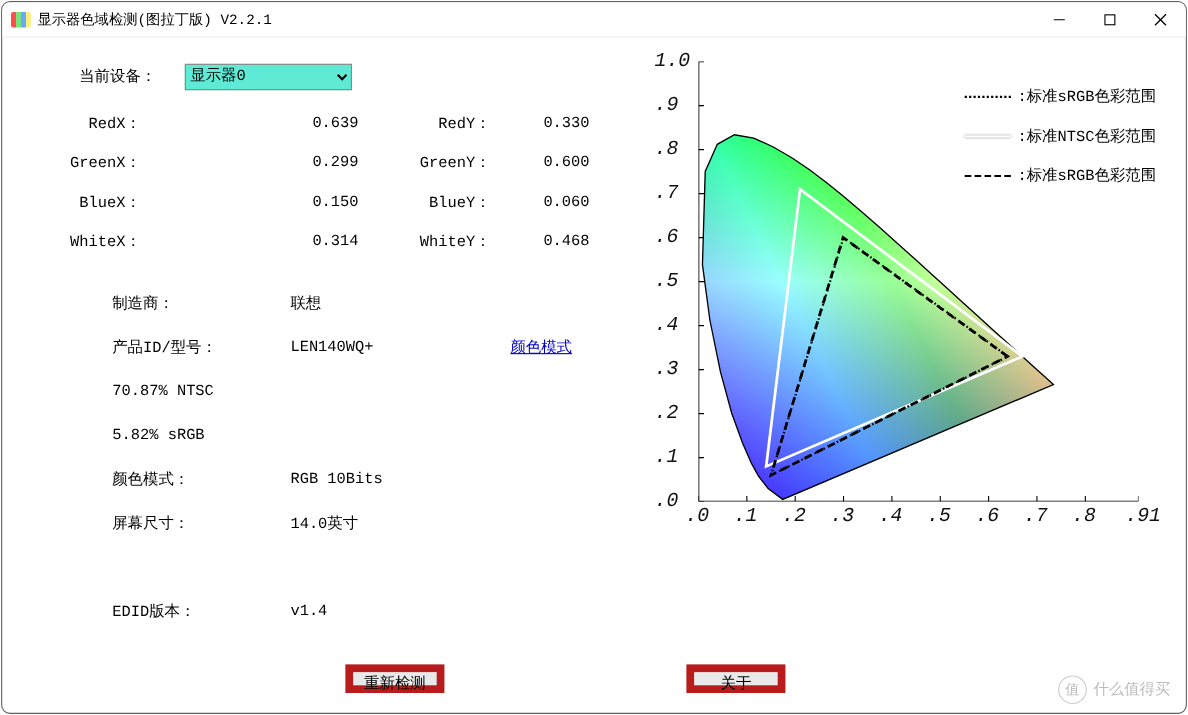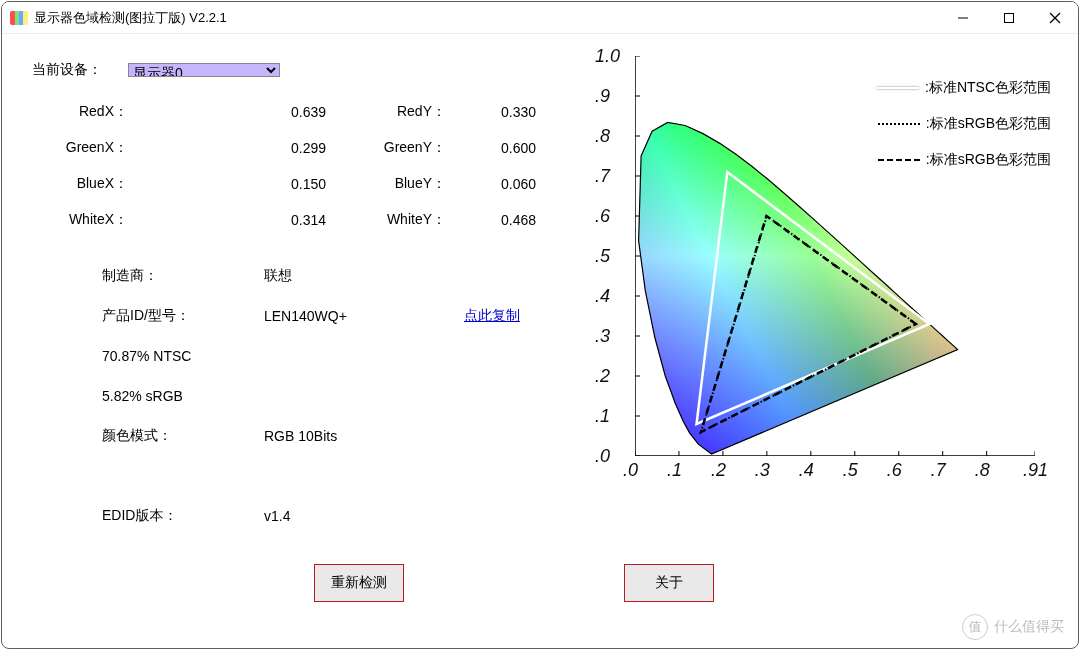--- a/index.html
+++ b/index.html
@@ -16,20 +16,21 @@
   }
   .window {
     border: 1px solid #5f5f5f;
     border-radius: 8px;
     width: 1078px;
     height: 648px;
     margin: 1px;
     background: #fff;
     overflow: hidden;
     position: relative;
+    font-family: Liberation Mono, monospace;
   }
   .titlebar {
     height: 32px;
     display: flex;
     align-items: center;
     padding: 0 0 0 8px;
     background: #fff;
     border-bottom: 1px solid #eee;
   }
   .titlebar .appicon {
@@ -47,42 +48,42 @@
   }
   .winbtn svg { width: 12px; height: 12px; }
   .content {
     display: flex;
     padding: 18px 30px 10px 30px;
     gap: 10px;
   }
   .left { flex: 0 0 545px; }
   .right { flex: 1; position: relative; }
   .row { display: flex; align-items: center; height: 36px; }
-  .devrow { margin-bottom: 6px; }
+  .devrow { margin-bottom: 6px; margin-left: 40px; }
   .devlabel { width: 96px; }
   select.devsel {
-    width: 152px; height: 14px;
-    border: 1px solid #888; background: #c4b5fd;
+    width: 152px; height: 24px;
+    border: 1px solid #888; background: #5eead4;
     font-family: inherit; font-size: 14px;
   }
   .coords { margin-top: 4px; }
   .coords .row { height: 36px; text-align: right; }
   .clabel { width: 96px; }
   .cval { width: 198px; }
   .clabel2 { width: 120px; }
   .cval2 { width: 90px; }
   .details { margin-top: 18px; margin-left: 70px; }
   .details .row { height: 40px; }
   .dlabel { width: 162px; }
   .dval { width: 200px; }
   .link { color: #0000cc; text-decoration: underline; cursor: pointer; }
   .buttons { display: flex; gap: 220px; margin-top: 18px; margin-left: 312px; }
   button.act {
-    min-width: 90px; height: 38px;
-    border: 1px solid #b91c1c;
+    min-width: 90px; height: 26px;
+    border: 7px solid #b91c1c;
     background: #e9e9e9;
     font-family: inherit; font-size: 14px;
     cursor: pointer;
   }
   
   .chart {
     position: relative;
     width: 470px;
     height: 450px;
   }
@@ -187,31 +188,35 @@
       </div>
 
       <div class="details">
         <div class="row">
           <div class="dlabel">制造商：</div>
           <div class="dval">联想</div>
         </div>
         <div class="row">
           <div class="dlabel">产品ID/型号：</div>
           <div class="dval">LEN140WQ+</div>
-          <span class="link">点此复制</span>
+          <span class="link">颜色模式</span>
         </div>
         <div class="row">
           <div class="dval">70.87% NTSC</div>
         </div>
         <div class="row">
           <div class="dval">5.82% sRGB</div>
         </div>
         <div class="row">
           <div class="dlabel">颜色模式：</div>
           <div class="dval">RGB 10Bits</div>
+        </div>
+        <div class="row">
+          <div class="dlabel">屏幕尺寸：</div>
+          <div class="dval">14.0英寸</div>
         </div>
         <div class="row">
         </div>
         <div class="row">
           <div class="dlabel">EDID版本：</div>
           <div class="dval">v1.4</div>
         </div>
       </div>
 
     </div>
@@ -296,26 +301,26 @@
             <div class="xtick" style="top: 408px; left: 167.868px;">.3</div>
             <div class="xtick" style="top: 408px; left: 211.824px;">.4</div>
             <div class="xtick" style="top: 408px; left: 255.78px;">.5</div>
             <div class="xtick" style="top: 408px; left: 299.736px;">.6</div>
             <div class="xtick" style="top: 408px; left: 343.692px;">.7</div>
             <div class="xtick" style="top: 408px; left: 387.648px;">.8</div>
             <div class="xtick" style="top: 408px; left: 436px;">.91</div>
           </div>
         <div class="legend">
           <div class="lrow">
+              <span class="lline dot"></span>
+              <span>:标准sRGB色彩范围</span>
+            </div>
+          <div class="lrow">
               <span class="lline" style="border-top:2px solid #fff;filter:drop-shadow(0 0 1px #888)"></span>
               <span>:标准NTSC色彩范围</span>
-            </div>
-          <div class="lrow">
-              <span class="lline dot"></span>
-              <span>:标准sRGB色彩范围</span>
             </div>
           <div class="lrow">
               <span class="lline dash"></span>
               <span>:标准sRGB色彩范围</span>
             </div>
         </div>
       </div>
     </div>
   </div>
 

